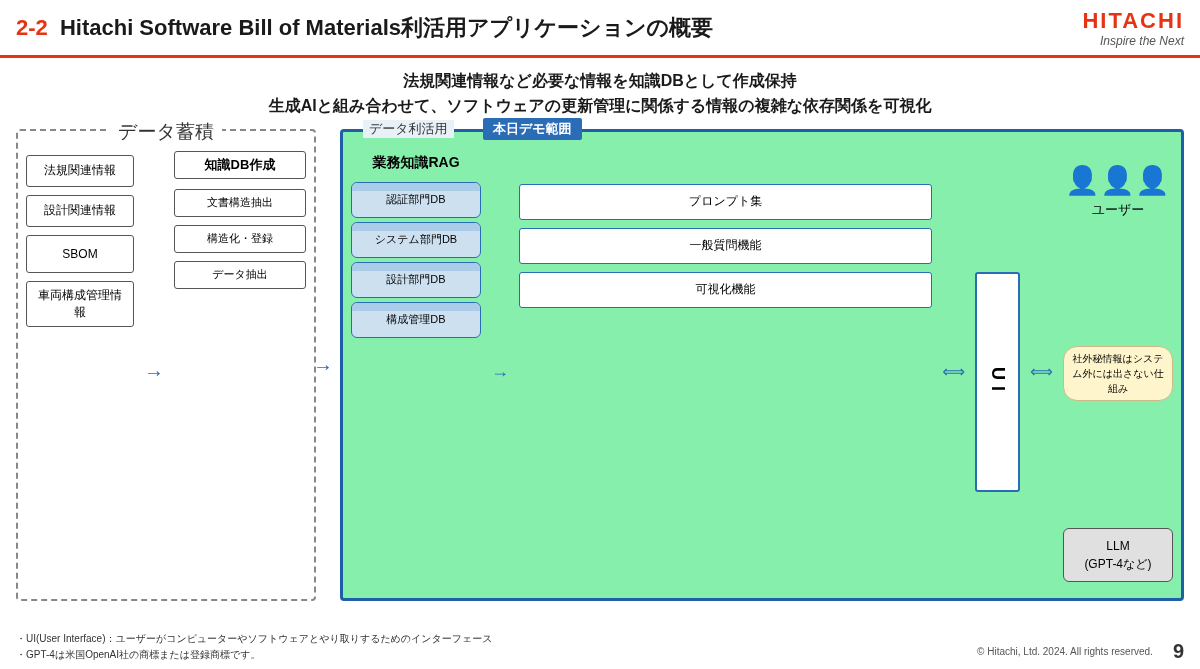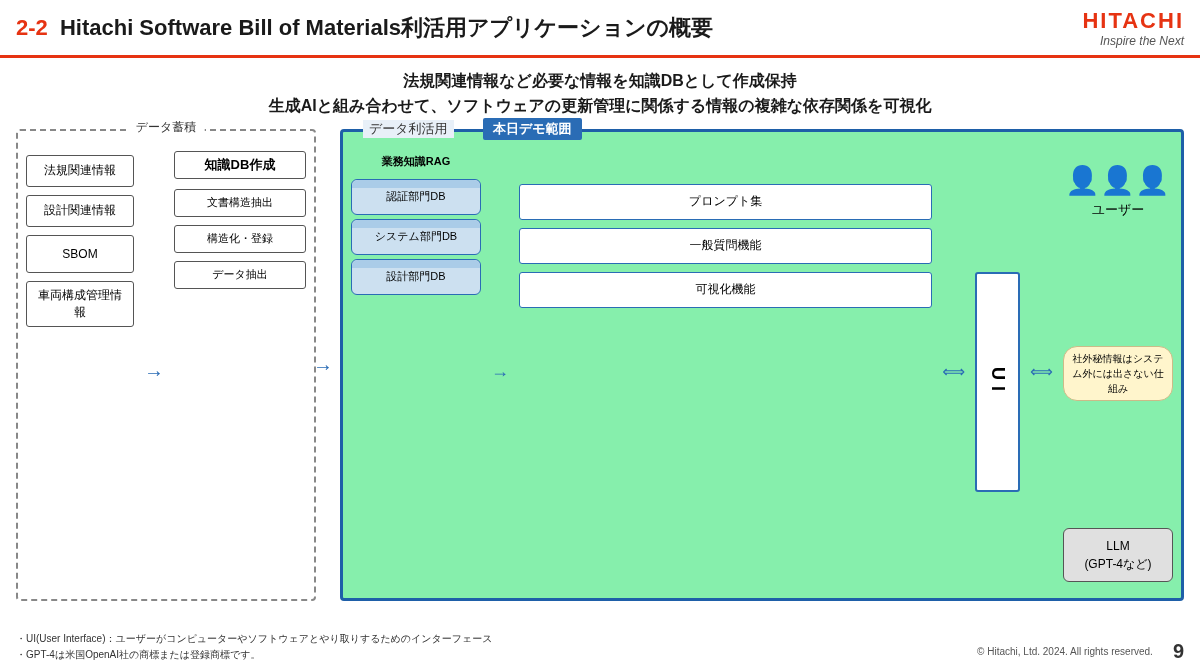--- a/index.html
+++ b/index.html
@@ -55,21 +55,21 @@
       color: #1a1a1a;
       line-height: 1.6;
     }
     .section-label {
       position: absolute;
       top: -12px;
       left: 50%;
       transform: translateX(-50%);
       background: #fff;
       padding: 0 8px;
-      font-size: 12px;
+      font-size: 19px;
       color: #333;
       white-space: nowrap;
     }
     .input-box {
       border: 1px solid #555;
       border-radius: 3px;
       padding: 4px 6px;
       font-size: 11px;
       text-align: center;
       background: #fff;
@@ -250,24 +250,25 @@
 
   </div>
 
   <div style="display:flex; align-items:center; justify-content:center; width:14px; color:#2a6cb5; font-size:20px; flex-shrink:0;">→</div>
 
   <div class="right-blue">
     <span class="data-util-label">データ利活用</span>
     <div class="demo-badge">本日デモ範囲</div>
 
     <div style="display:flex; flex-direction:column; gap:4px; width:130px; flex-shrink:0;">
-      <div style="font-size:11px; text-align:center; margin-bottom:2px; font-weight:bold;">業務知識RAG</div>
+      <div style="font-size:14px; text-align:center; margin-bottom:2px; font-weight:bold;">業務知識RAG</div>
       <div class="db-cylinder" style="margin-top:4px;">認証部門DB</div>
       <div class="db-cylinder">システム部門DB</div>
       <div class="db-cylinder">設計部門DB</div>
+      <div class="db-cylinder">構成管理DB</div>
     </div>
 
     <div style="display:flex; align-items:center; color:#2a6cb5; font-size:18px; padding: 0 4px;">→</div>
 
     <div style="display:flex; flex-direction:column; gap:8px; flex:1; padding-top:30px;">
       <div style="font-size:12px; text-align:center; background:#fff; border:1.5px solid #2a6cb5; border-radius:3px; padding:6px; min-height:36px; display:flex; align-items:center; justify-content:center;">プロンプト集</div>
       <div style="font-size:12px; text-align:center; background:#fff; border:1.5px solid #2a6cb5; border-radius:3px; padding:6px; min-height:36px; display:flex; align-items:center; justify-content:center;">一般質問機能</div>
       <div style="font-size:12px; text-align:center; background:#fff; border:1.5px solid #2a6cb5; border-radius:3px; padding:6px; min-height:36px; display:flex; align-items:center; justify-content:center;">可視化機能</div>
     </div>
 

